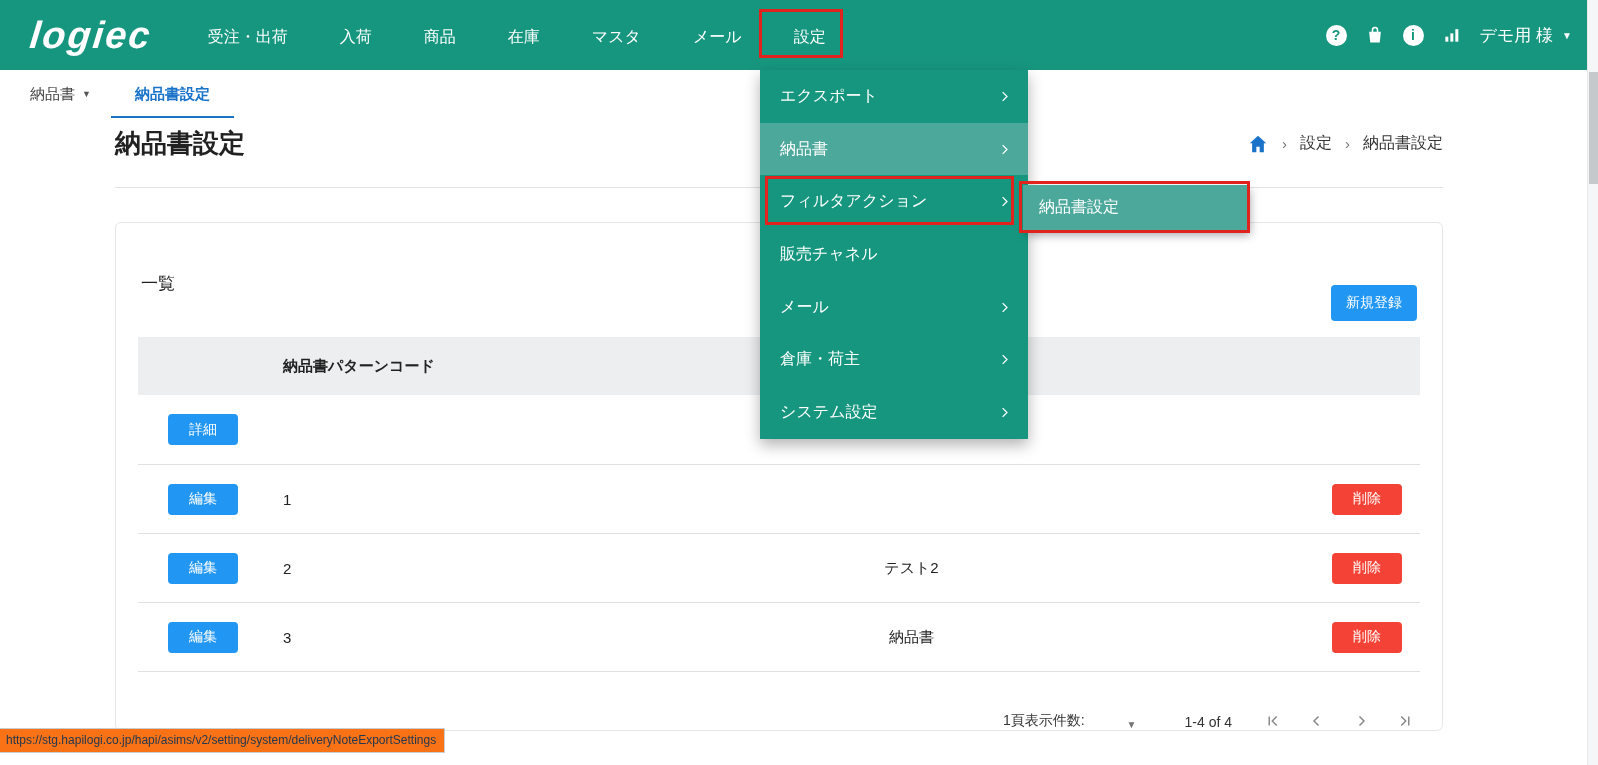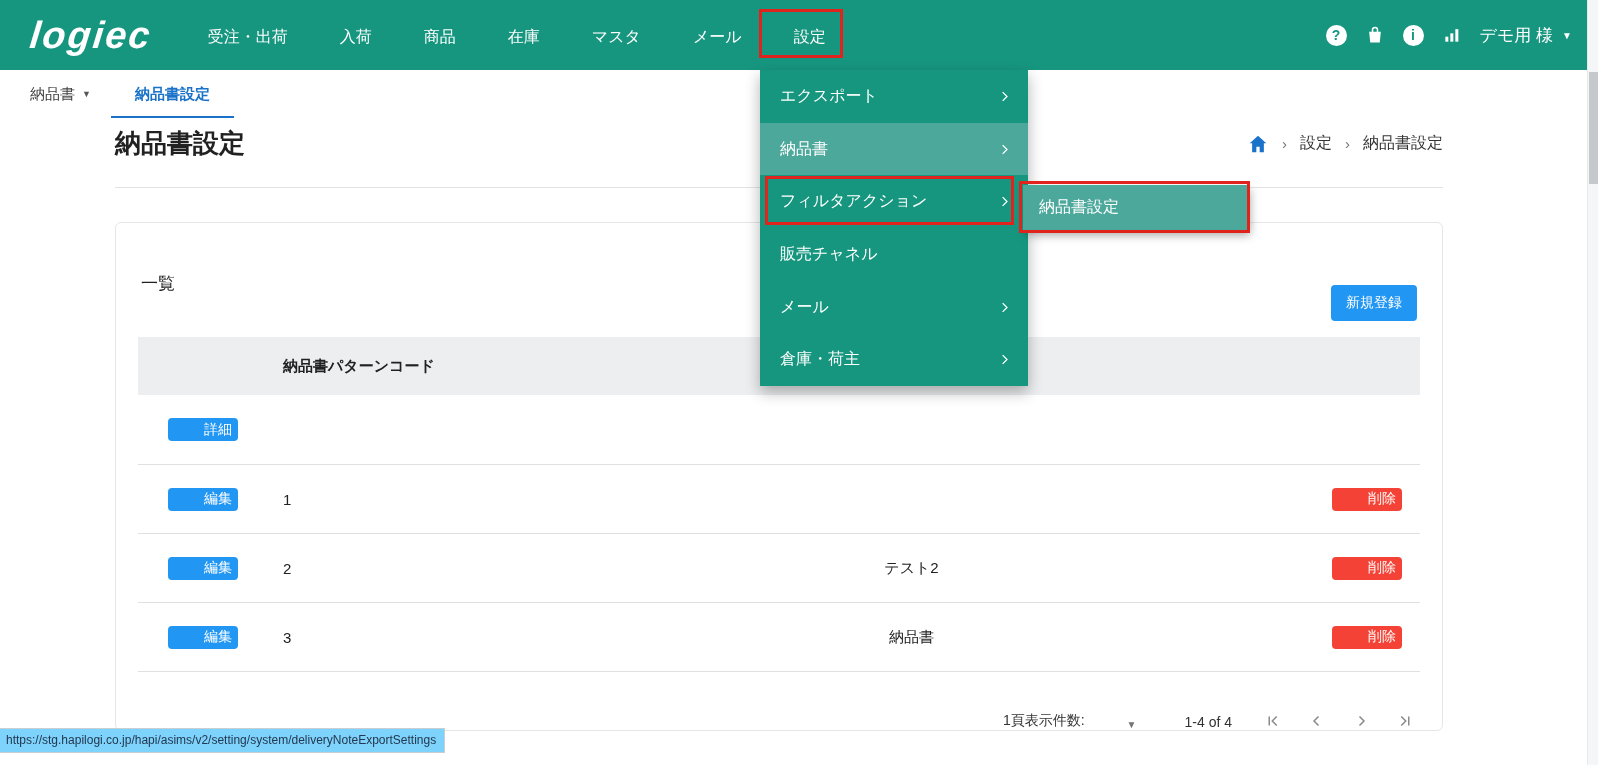--- a/index.html
+++ b/index.html
@@ -63,34 +63,34 @@
     padding:9px 15px; cursor:pointer;margin-top:40px; }
   .table { margin:0 22px; }
   .t-head { background:#ECEEF0; height:58px; display:flex; align-items:center; }
   .t-head .col-code { font-weight:bold; }
   .t-row { display:flex; align-items:center; height:69px; border-bottom:1px solid #e0e0e0; }
   .t-row.first { height:70px; }
   .col-action { width:145px; padding-left:30px; }
   .col-code { width:280px; font-size:15px; color:#212121; }
   .col-name { flex:1; text-align:center; font-size:15px; color:#212121; }
   .col-delete { width:160px; display:flex; justify-content:flex-end; padding-right:18px; }
-  .btn-small { width:70px; height:23px; border:none; border-radius:4px; color:#fff; font-size:14px; cursor:pointer;text-align:right; }
+  .btn-small { width:70px; height:31px; border:none; border-radius:4px; color:#fff; font-size:14px; cursor:pointer; }
   .blue { background:#2196F3; }
   .red  { background:#F44336; }
 
   
   .pagination { height:58px; display:flex; align-items:flex-end; justify-content:flex-end;
     padding-right:28px; font-size:14px; color:#333; }
   .pp-caret { margin-left:42px; color:#757575; font-size:10px; cursor:pointer; }
   .pp-range { margin-left:48px; }
   .pg-icons { display:flex; align-items:center; gap:26px; margin-left:32px; }
   .pg-btn { display:flex; align-items:center; cursor:pointer; }
 
   
-  .status-bar { position:absolute; left:0; bottom:12px; background:#7dd3fc; color:#24384F;
+  .status-bar { position:absolute; left:0; bottom:12px; background:#f97316; color:#24384F;
     font-size:12px; padding:4px 8px 5px 6px; border:1px solid #c9ced3; border-left:none; z-index:45; }
   .scrollbar { position:absolute; right:0; top:0; width:11px; height:765px; background:#F5F6F7;
     border-left:1px solid #e9e9e9; z-index:50; }
   .scroll-thumb { position:absolute; top:72px; left:1px; width:9px; height:112px; background:#C5C9CC; cursor:pointer; }
 </style>
 </head>
 <body>
 
 <header class="topbar">
   <div class="logo">logiec</div>
@@ -153,20 +153,26 @@
     <svg width="15" height="15" viewBox="0 0 24 24">
         <path d="M9 5l7 7-7 7" fill="none" stroke="#fff" stroke-width="2"></path>
       </svg>
   </div>
   <div class="menu-item">
     <span>倉庫・荷主</span>
     <svg width="15" height="15" viewBox="0 0 24 24">
         <path d="M9 5l7 7-7 7" fill="none" stroke="#fff" stroke-width="2"></path>
       </svg>
   </div>
+  <div class="menu-item">
+    <span>システム設定</span>
+    <svg width="15" height="15" viewBox="0 0 24 24">
+        <path d="M9 5l7 7-7 7" fill="none" stroke="#fff" stroke-width="2"></path>
+      </svg>
+  </div>
 </div>
 
 <div class="submenu-panel">
   <span>納品書設定</span>
 </div>
 
 <div class="ann" id="ann-settings"></div>
 <div class="ann" id="ann-menu"></div>
 <div class="ann" id="ann-submenu"></div>
 

